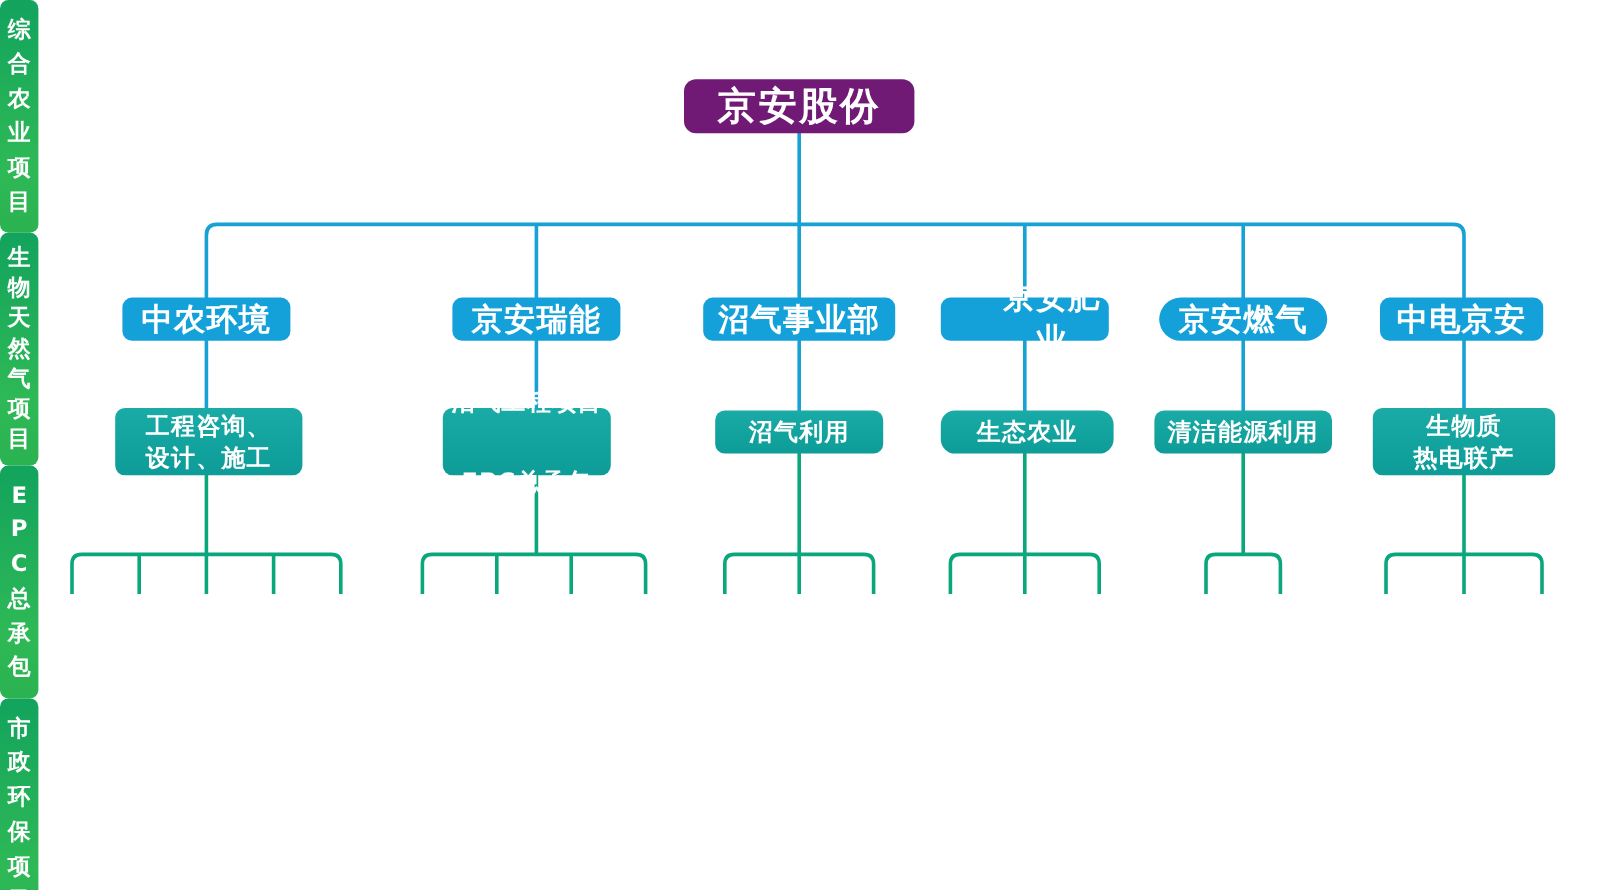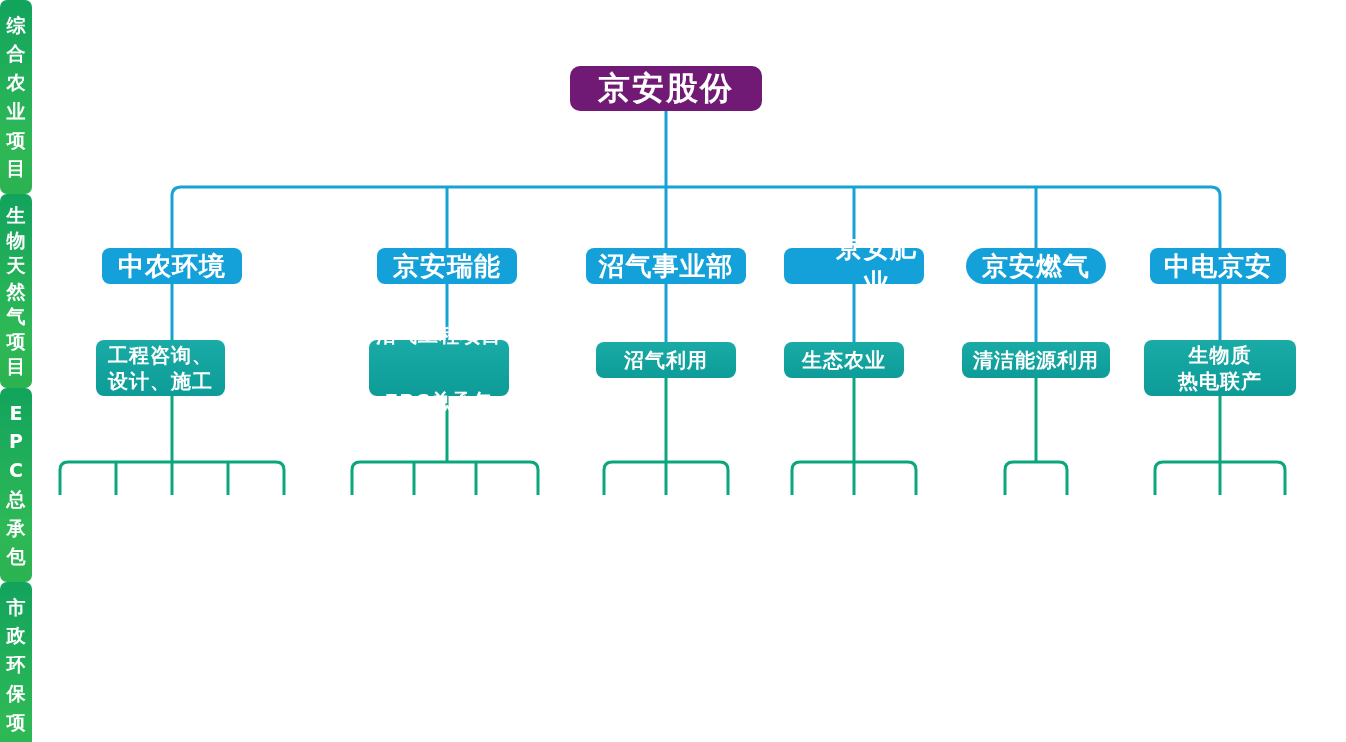--- a/index.html
+++ b/index.html
@@ -66,32 +66,32 @@
 
   <div class="node root" style="left:570px;width:192px;">京安股份</div>
 
   <div class="node l2" style="left:102px;width:140px;">中农环境</div>
   <div class="node l2" style="left:377px;width:140px;">京安瑞能</div>
   <div class="node l2" style="left:586px;width:160px;">沼气事业部</div>
   <div class="node l2" style="left:784px;width:140px;padding-left:45px;">京安肥业</div>
   <div class="node l2" style="left:966px;width:140px;border-radius:18px;">京安燃气</div>
   <div class="node l2" style="left:1150px;width:136px;">中电京安</div>
 
-  <div class="node l3 two" style="left:96px;width:129px;">
+  <div class="node l3 two" style="left:96px;width:156px;">
     <span>工程咨询、</span>
     <span>设计、施工</span>
   </div>
   <div class="node l3 two" style="left:369px;width:140px;gap:40px;">
     <span>沼气工程项目</span>
     <span>EPC总承包</span>
   </div>
   <div class="node l3 one" style="left:596px;width:140px;">
     <span>沼气利用</span>
   </div>
-  <div class="node l3 one" style="left:784px;width:120px;">
+  <div class="node l3 one" style="left:784px;width:144px;border-radius:12px;">
     <span>生态农业</span>
   </div>
   <div class="node l3 one" style="left:962px;width:148px;">
     <span>清洁能源利用</span>
   </div>
   <div class="node l3 two" style="left:1144px;width:152px;">
     <span>生物质</span>
     <span>热电联产</span>
   </div>
 

